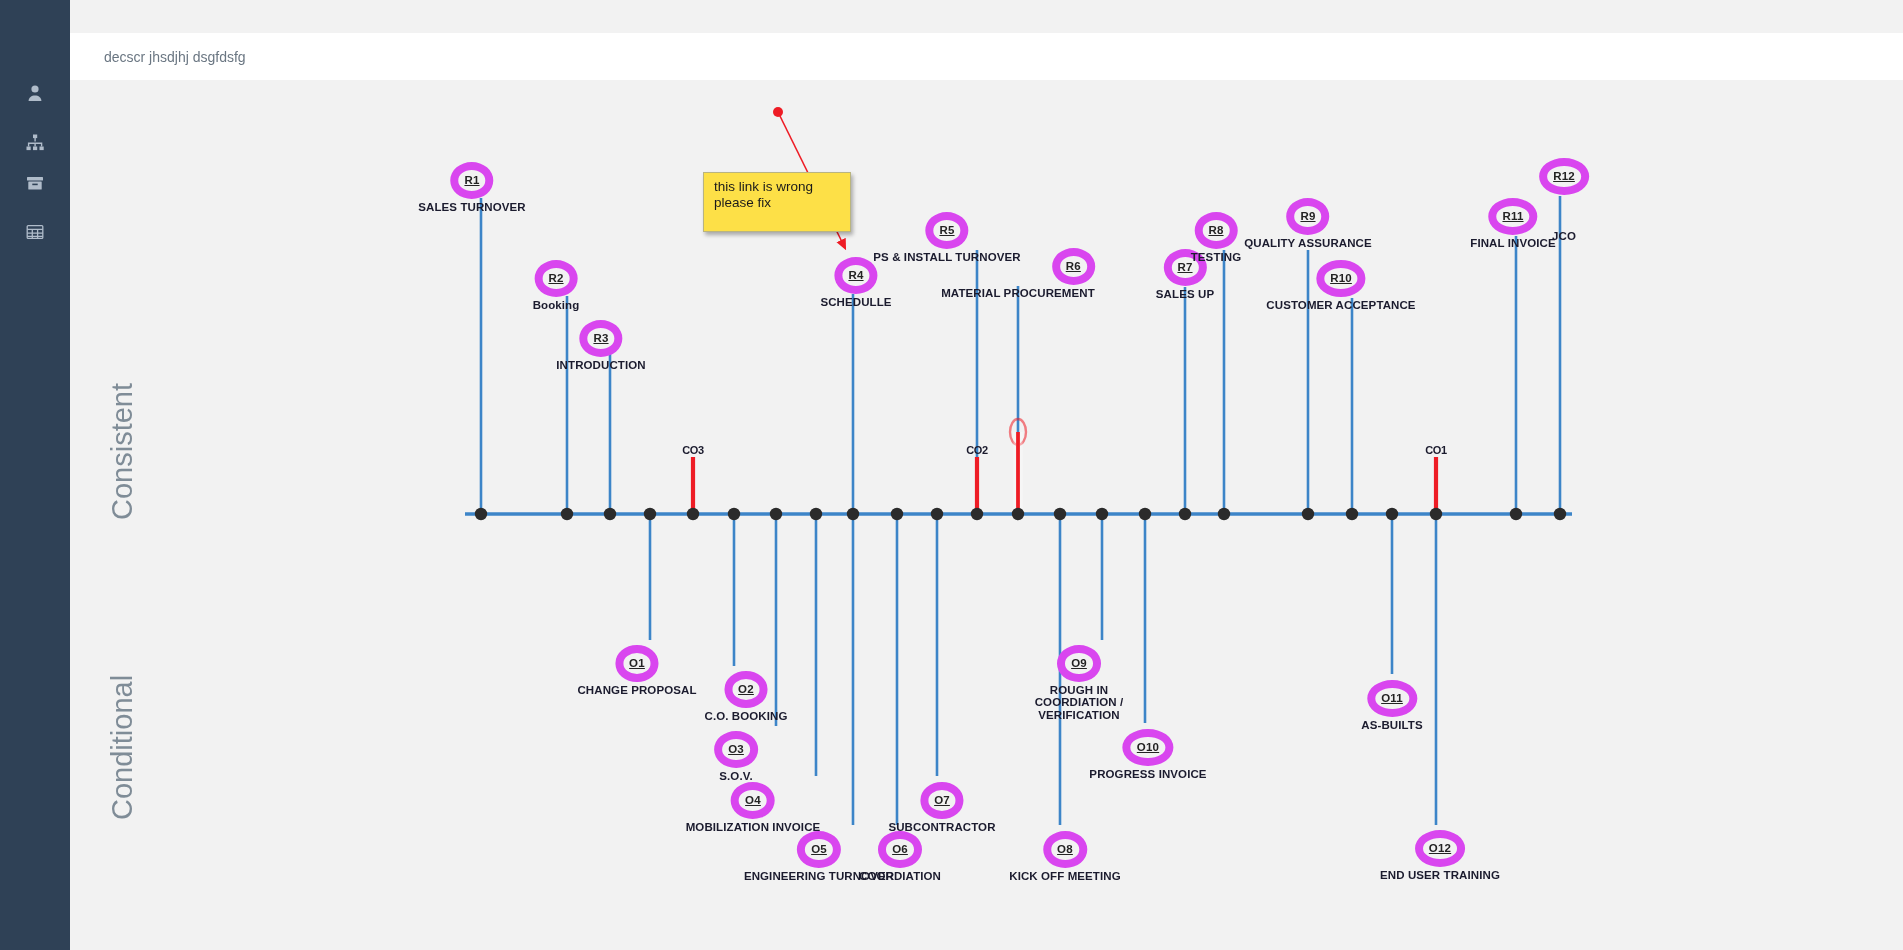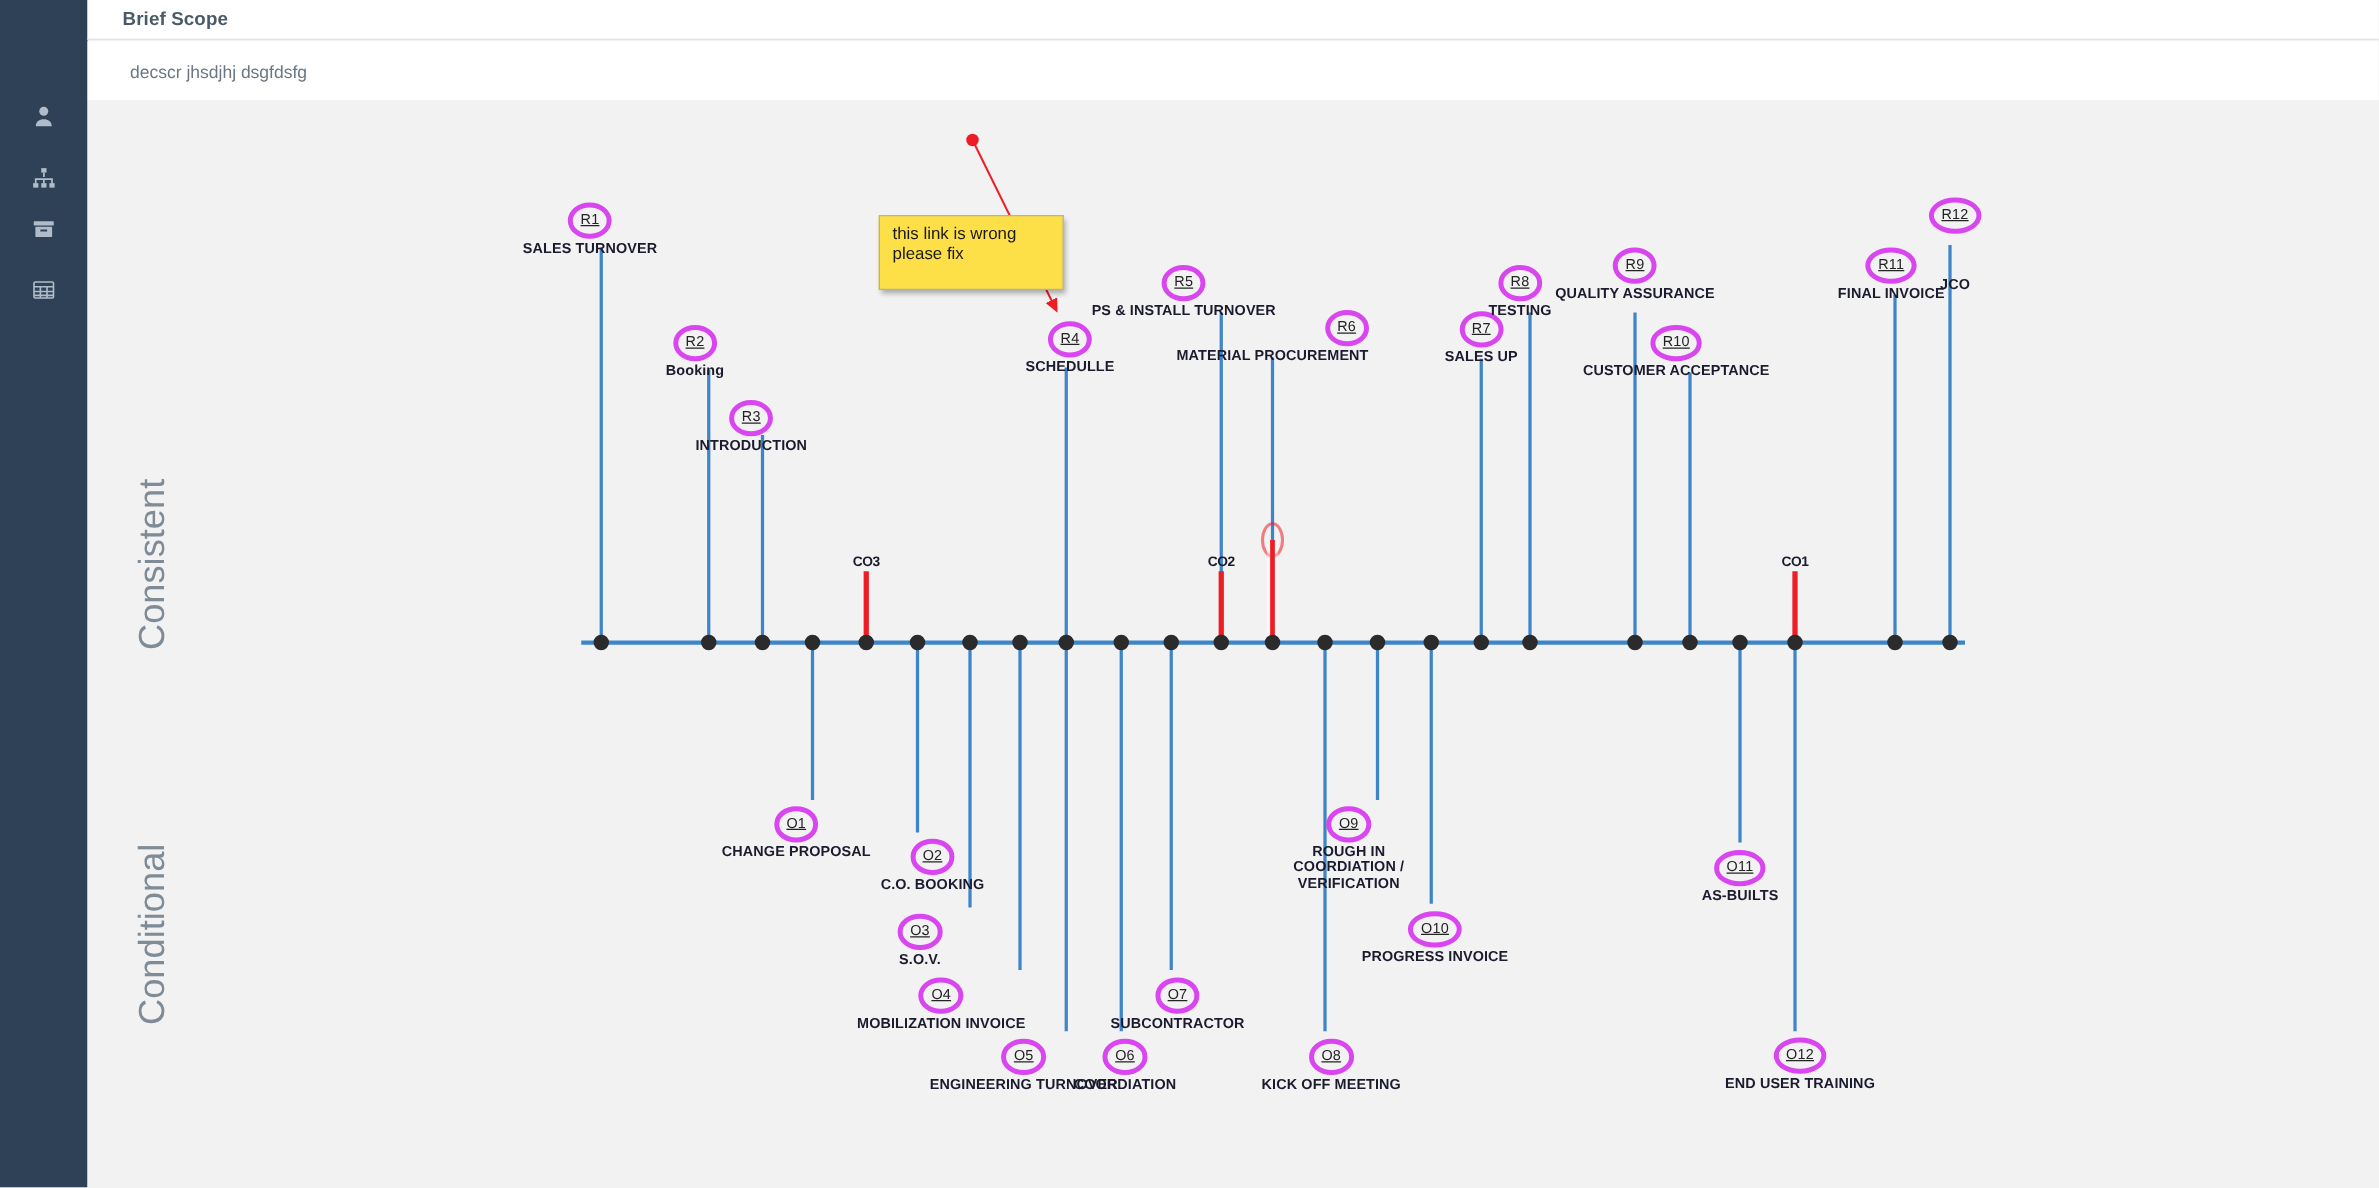--- a/index.html
+++ b/index.html
@@ -73,26 +73,26 @@
 
   
   .node {
     position: absolute;
     transform: translate(-50%, 0);
     text-align: center;
     white-space: nowrap;
   }
   .badge {
     display: inline-block;
-    border: 4px solid #d946ef;
+    border: 8px solid #d946ef;
     border-radius: 50%;
     background: transparent;
     color: #232323;
     font-size: 11.5px;
-    font-weight: normal;
+    font-weight: bold;
     line-height: 1;
     padding: 5px 6px 4px 6px;
     min-width: 25px;
     text-decoration: underline;
     letter-spacing: .2px;
   }
   .node-label {
     margin-top: 2px;
     font-size: 11.5px;
     font-weight: bold;
@@ -163,23 +163,20 @@
     <div class="side-icon" style="top:212px">
       <span>
         <svg width="20" height="20" viewBox="0 0 20 20" fill="none" stroke="#b0bcca" stroke-width="1.3">
           <rect x="2.2" y="3.6" width="15.6" height="12.8" rx="1"></rect>
           <path d="M2.2 7.4h15.6M2.2 11.2h15.6M2.2 14.3h15.6M7.3 7.4v9M12.6 7.4v9"></path>
         </svg>
       </span>
     </div>
   </div>
 
-  <div id="header-title-bar">
-    <div id="header-title">Brief Scope</div>
-  </div>
   <div id="desc-bar">
     <div id="desc-text">decscr jhsdjhj dsgfdsfg</div>
   </div>
 
   <div id="canvas">
 
     <div class="lane-label" id="lane-consistent">Consistent</div>
     <div class="lane-label" id="lane-conditional">Conditional</div>
 
     <svg id="canvas-svg" width="1833" height="870">

